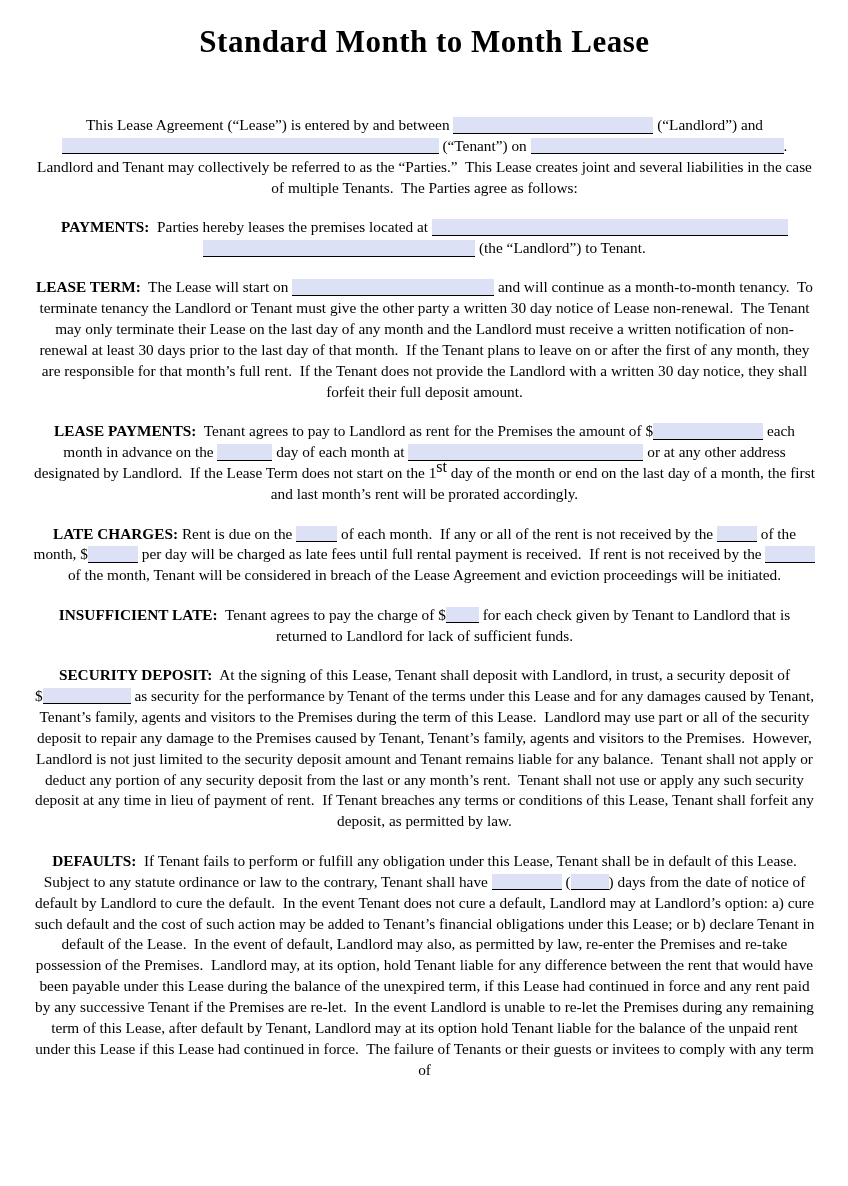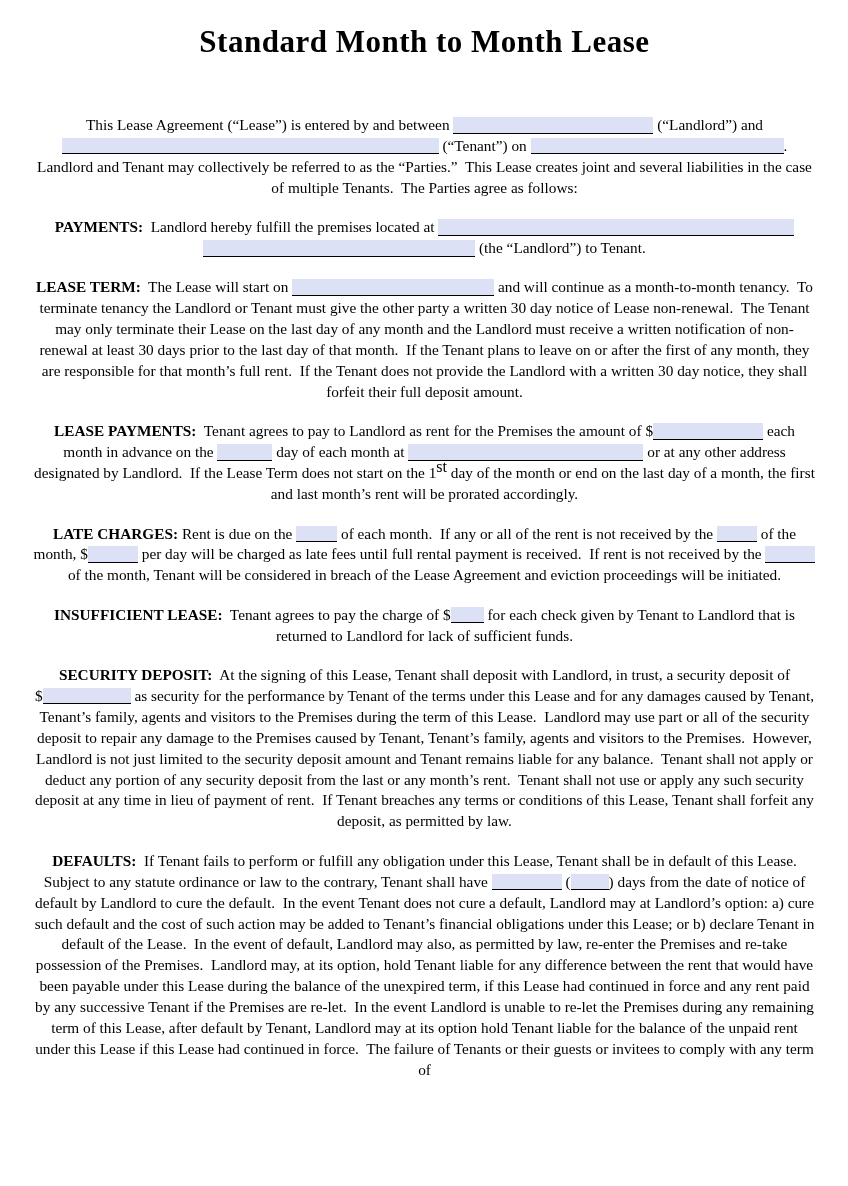--- a/index.html
+++ b/index.html
@@ -50,21 +50,21 @@
     vertical-align: super;
   }
 </style>
 </head>
 <body>
 
 <div class="page">
   <h1 class="doc-title">Standard Month to Month Lease</h1>
   <div>
       <p class="para"><span>This Lease Agreement (“Lease”) is entered by and between </span><span class="nobr"><span class="field" style="width: 200px;"></span></span><span> (“Landlord”) and </span><span class="nobr"><span class="field" style="width: 377px;"></span></span><span> (“Tenant”) on </span><span class="nobr"><span class="field" style="width: 253px;"></span></span><span>.  Landlord and Tenant may collectively be referred to as the “Parties.”  This Lease creates joint and several liabilities in the case of multiple Tenants.  The Parties agree as follows:</span></p>
-      <p class="para"><strong>PAYMENTS:</strong><span>  Landlord hereby fulfill the premises located at </span><span class="nobr"><span class="field" style="width: 356px;"></span></span><span> </span><span class="nobr"><span class="field" style="width: 272px;"></span></span><span> (the “Landlord”) to Tenant.</span></p>
+      <p class="para"><strong>PAYMENTS:</strong><span>  Parties hereby leases the premises located at </span><span class="nobr"><span class="field" style="width: 356px;"></span></span><span> </span><span class="nobr"><span class="field" style="width: 272px;"></span></span><span> (the “Landlord”) to Tenant.</span></p>
       <p class="para"><strong>LEASE TERM:</strong><span>  The Lease will start on </span><span class="nobr"><span class="field" style="width: 202px;"></span></span><span> and will continue as a month-to-month tenancy.  To terminate tenancy the Landlord or Tenant must give the other party a written 30 day notice of Lease non-renewal.  The Tenant may only terminate their Lease on the last day of any month and the Landlord must receive a written notification of non-renewal at least 30 days prior to the last day of that month.  If the Tenant plans to leave on or after the first of any month, they are responsible for that month’s full rent.  If the Tenant does not provide the Landlord with a written 30 day notice, they shall forfeit their full deposit amount.</span></p>
       <p class="para"><strong>LEASE PAYMENTS:</strong><span>  Tenant agrees to pay to Landlord as rent for the Premises the amount of </span><span class="nobr"><span>$</span><span class="field" style="width: 110px;"></span></span><span> each month in advance on the </span><span class="nobr"><span class="field" style="width: 55px;"></span></span><span> day of each month at </span><span class="nobr"><span class="field" style="width: 235px;"></span></span><span> or at any other address designated by Landlord.  If the Lease Term does not start on the 1</span><sup>st</sup><span> day of the month or end on the last day of a month, the first and last month’s rent will be prorated accordingly.</span></p>
       <p class="para"><strong>LATE CHARGES:</strong><span> Rent is due on the </span><span class="nobr"><span class="field" style="width: 41px;"></span></span><span> of each month.  If any or all of the rent is not received by the </span><span class="nobr"><span class="field" style="width: 40px;"></span></span><span> of the month, </span><span class="nobr"><span>$</span><span class="field" style="width: 50px;"></span></span><span> per day will be charged as late fees until full rental payment is received.  If rent is not received by the </span><span class="nobr"><span class="field" style="width: 50px;"></span></span><span> of the month, Tenant will be considered in breach of the Lease Agreement and eviction proceedings will be initiated.</span></p>
-      <p class="para"><strong>INSUFFICIENT LEASE:</strong><span>  Tenant agrees to pay the charge of </span><span class="nobr"><span>$</span><span class="field" style="width: 33px;"></span></span><span> for each check given by Tenant to Landlord that is returned to Landlord for lack of sufficient funds.</span></p>
+      <p class="para"><strong>INSUFFICIENT LATE:</strong><span>  Tenant agrees to pay the charge of </span><span class="nobr"><span>$</span><span class="field" style="width: 33px;"></span></span><span> for each check given by Tenant to Landlord that is returned to Landlord for lack of sufficient funds.</span></p>
       <p class="para"><strong>SECURITY DEPOSIT:</strong><span>  At the signing of this Lease, Tenant shall deposit with Landlord, in trust, a security deposit of </span><span class="nobr"><span>$</span><span class="field" style="width: 88px;"></span></span><span> as security for the performance by Tenant of the terms under this Lease and for any damages caused by Tenant, Tenant’s family, agents and visitors to the Premises during the term of this Lease.  Landlord may use part or all of the security deposit to repair any damage to the Premises caused by Tenant, Tenant’s family, agents and visitors to the Premises.  However, Landlord is not just limited to the security deposit amount and Tenant remains liable for any balance.  Tenant shall not apply or deduct any portion of any security deposit from the last or any month’s rent.  Tenant shall not use or apply any such security deposit at any time in lieu of payment of rent.  If Tenant breaches any terms or conditions of this Lease, Tenant shall forfeit any deposit, as permitted by law.</span></p>
       <p class="para"><strong>DEFAULTS:</strong><span>  If Tenant fails to perform or fulfill any obligation under this Lease, Tenant shall be in default of this Lease.  Subject to any statute ordinance or law to the contrary, Tenant shall have </span><span class="nobr"><span class="field" style="width: 70px;"></span></span><span> </span><span class="nobr"><span>(</span><span class="field" style="width: 38px;"></span><span>) </span></span><span>days from the date of notice of default by Landlord to cure the default.  In the event Tenant does not cure a default, Landlord may at Landlord’s option: a) cure such default and the cost of such action may be added to Tenant’s financial obligations under this Lease; or b) declare Tenant in default of the Lease.  In the event of default, Landlord may also, as permitted by law, re-enter the Premises and re-take possession of the Premises.  Landlord may, at its option, hold Tenant liable for any difference between the rent that would have been payable under this Lease during the balance of the unexpired term, if this Lease had continued in force and any rent paid by any successive Tenant if the Premises are re-let.  In the event Landlord is unable to re-let the Premises during any remaining term of this Lease, after default by Tenant, Landlord may at its option hold Tenant liable for the balance of the unpaid rent under this Lease if this Lease had continued in force.  The failure of Tenants or their guests or invitees to comply with any term of</span></p>
     </div>
 </div>
 
 </body></html>

